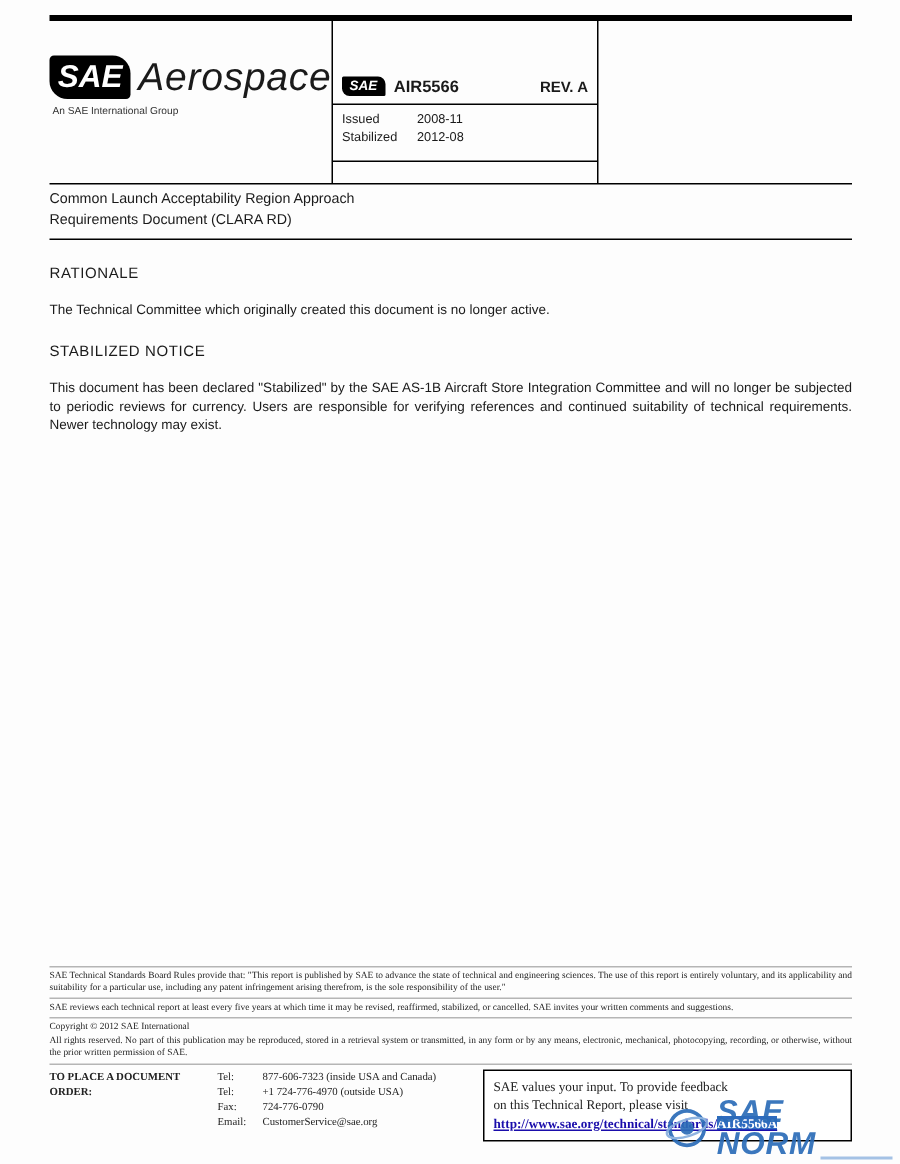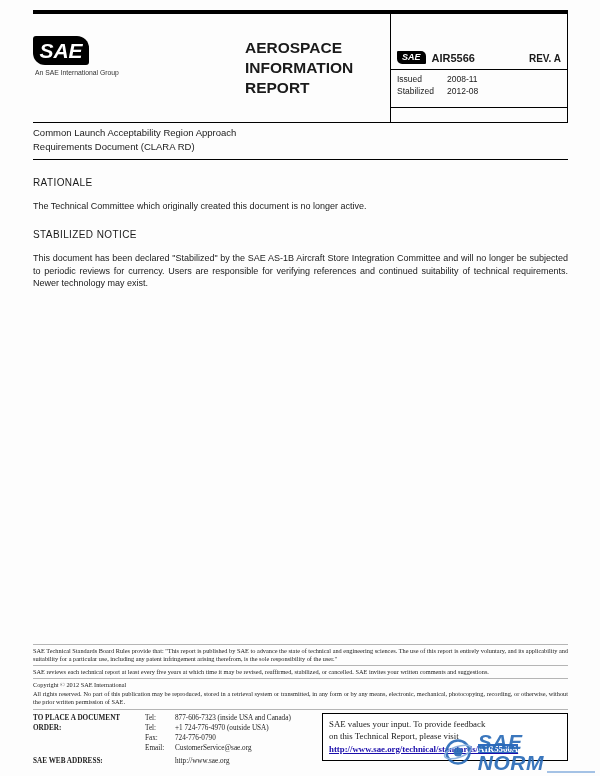--- a/index.html
+++ b/index.html
@@ -68,27 +68,25 @@
 </head>
 <body>
 
 <div class="page">
   <div class="topbar"></div>
 
   <div class="header-row">
     <div class="logo-area">
       <div class="logo-line">
         <span class="sae-box">SAE</span>
+        <span class="aero">Aerospace</span>
       </div>
       <div class="tagline">An SAE International Group</div>
     </div>
 
-    <div class="doc-type">
-      <span>AEROSPACE INFORMATION REPORT</span>
-    </div>
 
     <div class="info-box">
       <div class="info-top">
         <span class="sae-small">SAE</span>
         <span class="doc-num">AIR5566</span>
         <span class="rev">REV. A</span>
       </div>
       <div class="info-mid">
         <div class="info-row">
           <span class="info-lbl">Issued</span>
@@ -139,24 +137,20 @@
           <div class="contact-row">
             <span class="c-lbl">Fax:</span>
             <span>724-776-0790</span>
           </div>
           <div class="contact-row">
             <span class="c-lbl">Email:</span>
             <span>CustomerService@sae.org</span>
           </div>
         </div>
       </div>
-      <div class="web-row">
-        <span class="order-heading">SAE WEB ADDRESS:</span>
-        <span class="web-url">http://www.sae.org</span>
-      </div>
     </div>
 
     <div class="feedback-box">
       <div>SAE values your input. To provide feedback</div>
       <div>on this Technical Report, please visit</div>
       <span class="fb-link"><span>http://www.sae.org/technical/standards/</span><span class="fb-hl">AIR5566A</span></span>
     </div>
   </div>
 </div>
 

